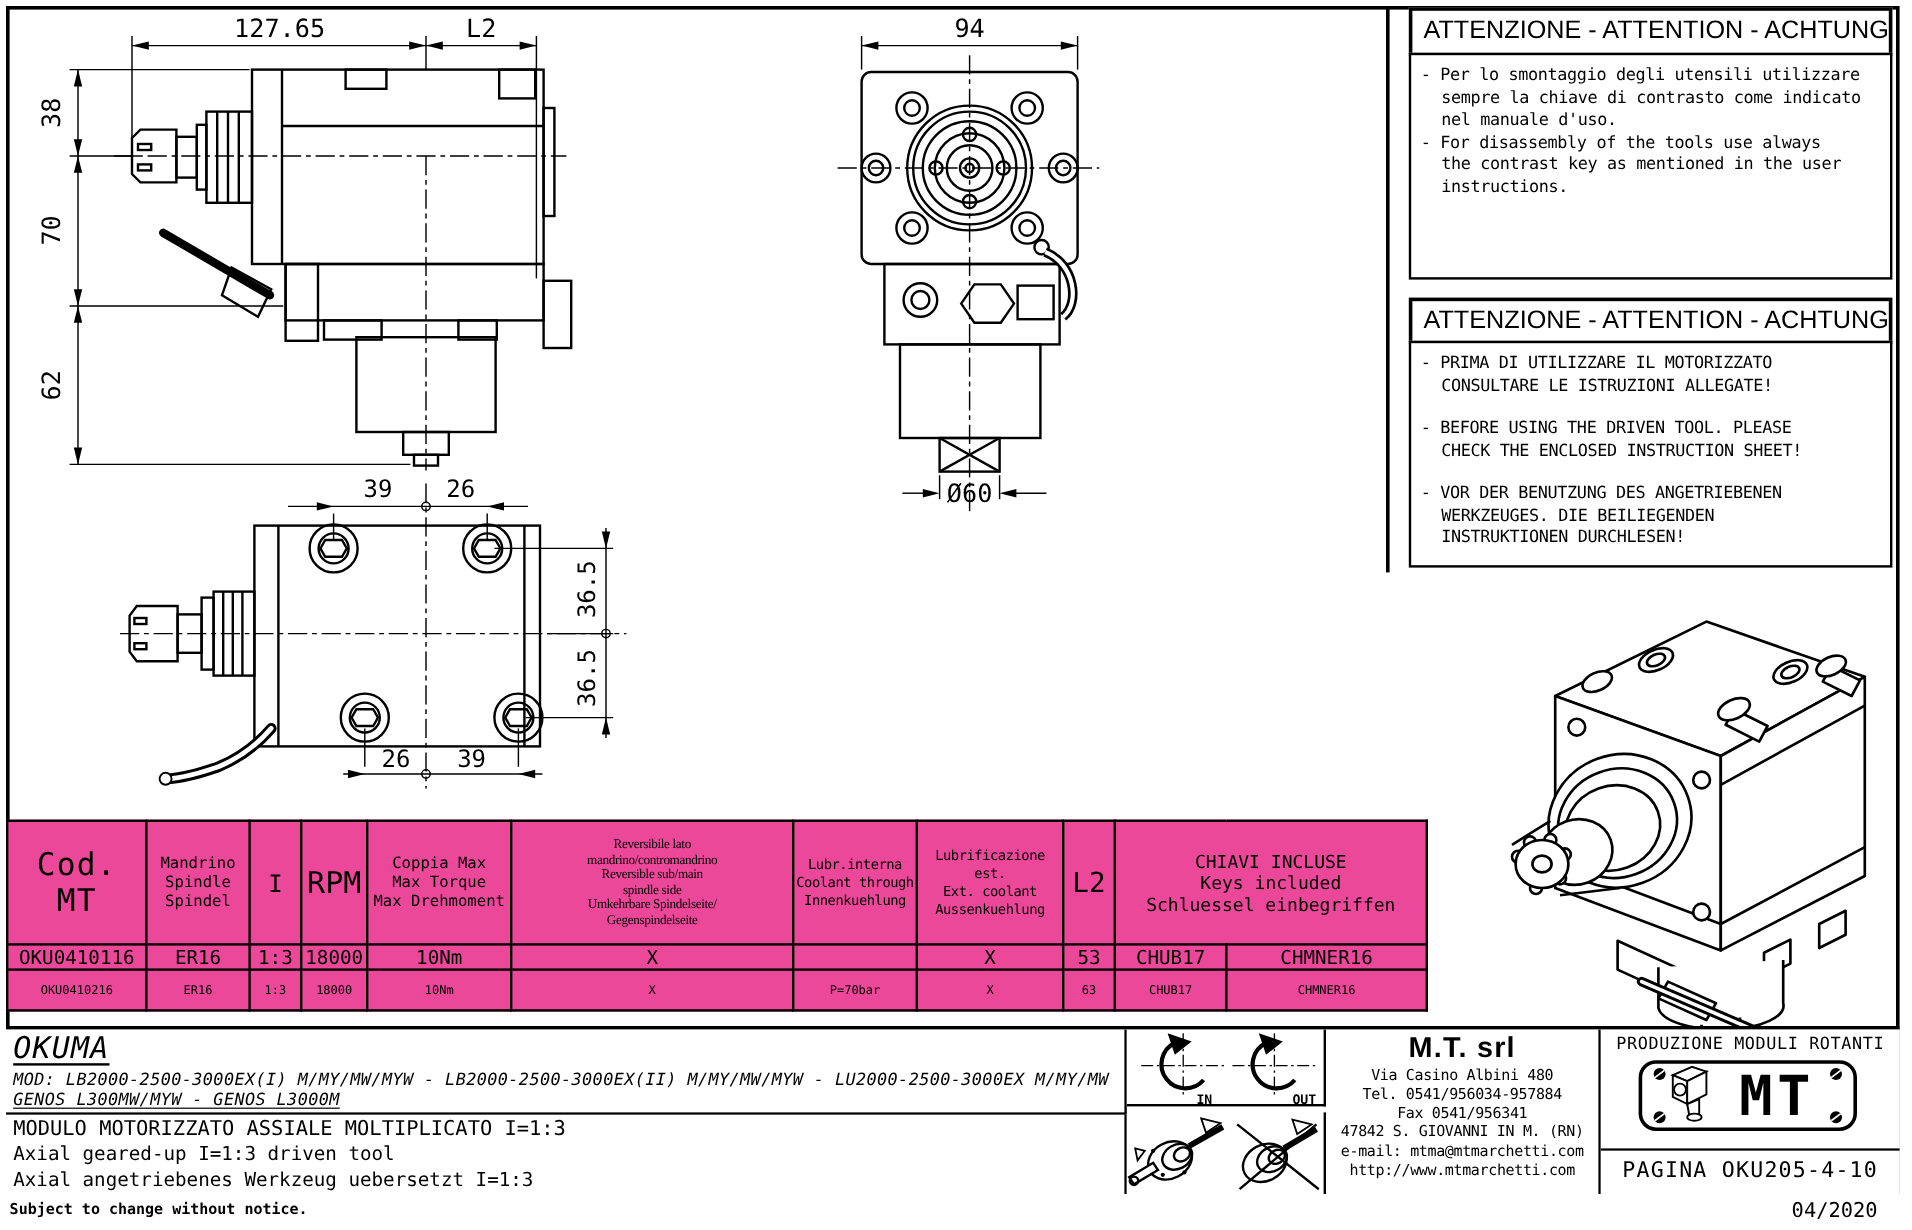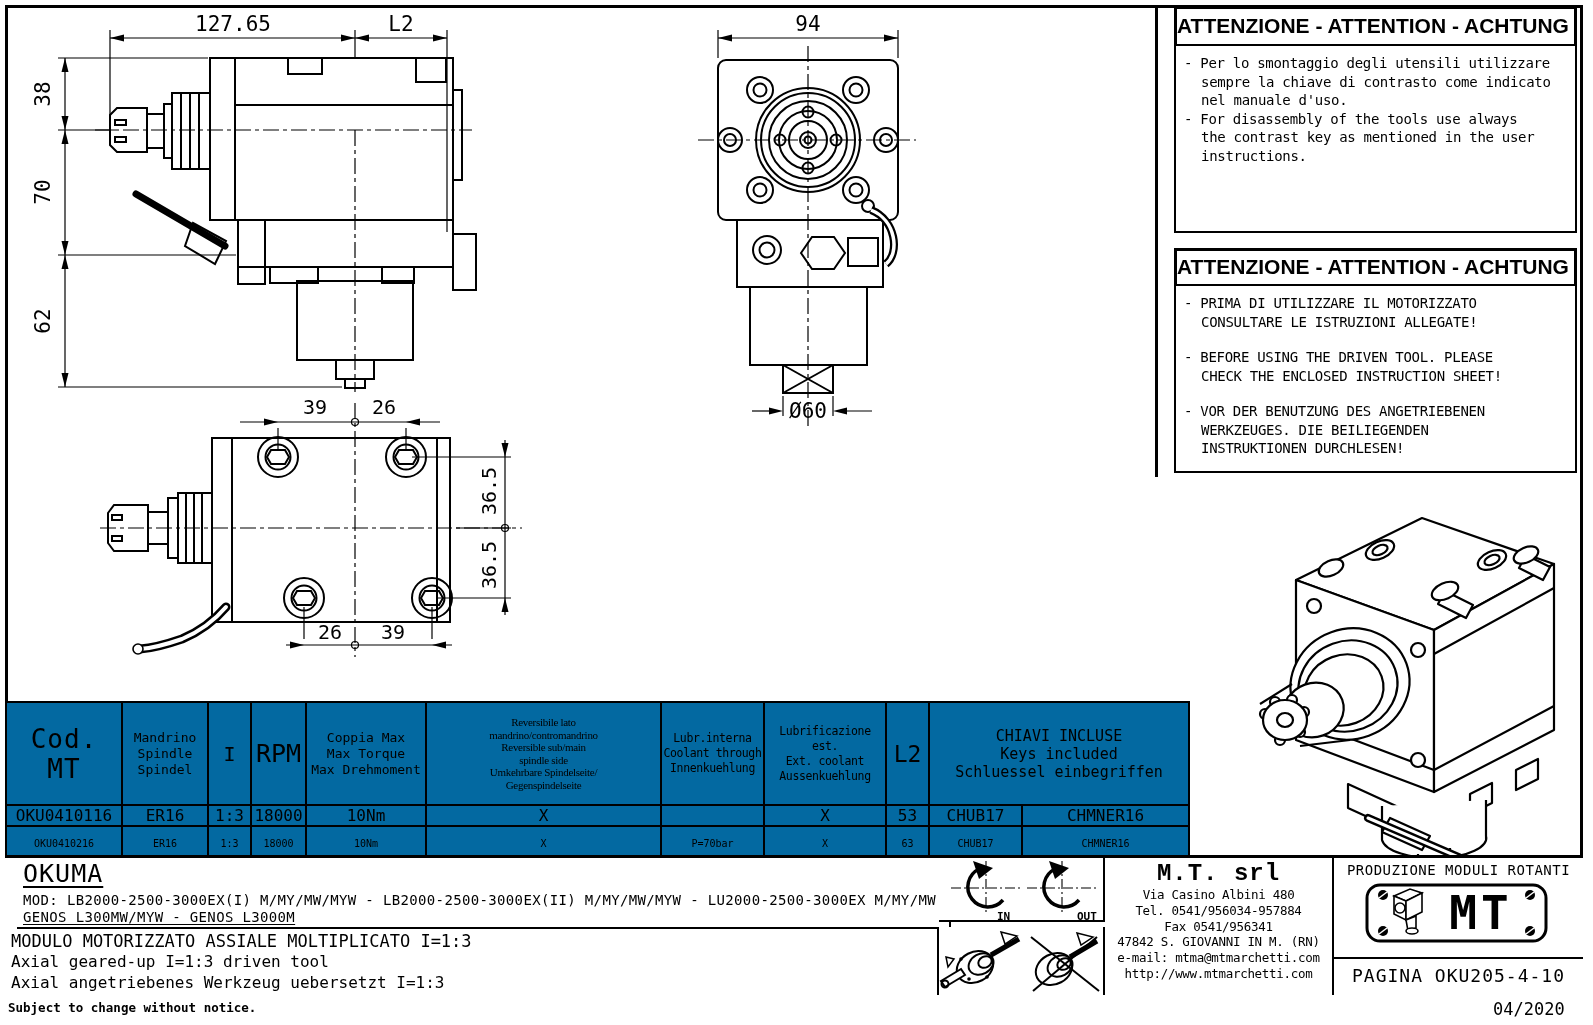--- a/index.html
+++ b/index.html
@@ -3,64 +3,64 @@
 <meta charset="utf-8">
 <style>
   * { box-sizing: border-box; margin: 0; padding: 0; }
   html,body { width:1593px; height:1025px; background:#fff; color:#000;
     font-family:"DejaVu Sans Mono","Liberation Mono",monospace; overflow:hidden; position:relative; }
   .abs { position:absolute; }
   
   #frame { left:5px; top:5px; width:1578px; height:990px; border:3px solid #000; }
   #divider { left:1155px; top:5px; width:3px; height:472px; background:#000; }
   
-  .att-title { border:3px solid #000; text-align:left; background:#fff;
-    font-family:"Liberation Sans",sans-serif; font-weight:bold; font-size:21px; letter-spacing:0px; }
+  .att-title { border:3px solid #000; text-align:right; background:#fff;
+    font-family:"Liberation Sans",sans-serif; font-weight:normal; font-size:21px; letter-spacing:0px; }
   #att1-title { left:1174px; top:6px; width:403px; height:41px; line-height:34px; }
   #att2-title { left:1174px; top:248px; width:403px; height:39px; line-height:32px; }
   .att-body { border:2.5px solid #000; background:#fff; padding:8px 6px 4px 8px;
     font-size:14px; line-height:18.5px; letter-spacing:-0.3px; }
   #att1-body { left:1174px; top:44px; width:403px; height:189px; }
   #att2-body { left:1174px; top:284px; width:403px; height:189px; }
   .att-item { white-space:pre-line; padding-left:17px; text-indent:-17px; }
   #att2-body .att-item { margin-bottom:17px; }
   
-  #spec { position:absolute; left:5px; top:701px; width:1185px; border-collapse:collapse;
-    table-layout:fixed; background:#0369a1; }
+  #spec { position:absolute; left:5px; top:683px; width:1185px; border-collapse:collapse;
+    table-layout:fixed; background:#ec4899; }
   #spec td { border:2px solid #000; text-align:center; vertical-align:middle; padding:0; overflow:hidden; }
   #spec tr.hdr td { height:103px; }
   #spec tr.r1 td { height:17px; font-size:16px; }
   #spec tr.r2 td { height:34px; font-size:10px; }
   .h-big { font-size:26px; letter-spacing:1px; }
   .h-mid { font-size:20px; }
   .h-rpm { font-size:25px; }
   .h-l2  { font-size:23px; }
   .hl    { font-size:13px; line-height:16px; }
   .hl-sm { font-size:11px; line-height:12.5px; letter-spacing:-0.3px;font-family:Liberation Serif, serif; }
   .hl-cool { font-size:11.5px; line-height:15px; letter-spacing:-0.4px; }
   .hl-keys { font-size:15px; line-height:18px; }
   
   #titleblock { left:5px; top:855px; width:1578px; height:140px; border-top:3px solid #000; background:#fff; }
   .tb { position:absolute; background:#fff; }
-  #tb-okuma { left:12px; top:0; width:934px; height:71px; border-right:2.5px solid #000; border-bottom:2.5px solid #000; }
+  #tb-okuma { left:0; top:0; width:934px; height:71px; border-right:2.5px solid #000; border-bottom:2.5px solid #000;font-style:italic; }
   #tb-desc  { left:0; top:71px; width:934px; height:66px; border-right:2.5px solid #000; }
   #tb-inout { left:934px; top:0; width:166px; height:64px; border-right:2.5px solid #000; border-bottom:2.5px solid #000; }
   #tb-picto { left:934px; top:69px; width:166px; height:68px; border-right:2.5px solid #000; }
   #tb-mt    { left:1100px; top:0; width:229px; height:137px; border-right:2.5px solid #000; text-align:center; }
   #tb-prod  { left:1329px; top:0; width:249px; height:101px; border-bottom:2.5px solid #000; text-align:center; }
   #tb-pagina{ left:1329px; top:101px; width:249px; height:36px; text-align:center; }
   #brand { left:6px; top:1px; font-size:25px; letter-spacing:1px; text-decoration:underline; text-underline-offset:4px; }
   #mod-line   { left:6px; top:34px; font-size:14px; letter-spacing:0.35px; white-space:nowrap; }
   #genos-line { left:6px; top:51px; font-size:14px; letter-spacing:0.35px; white-space:nowrap;
     text-decoration:underline; text-underline-offset:2px; }
   #desc-it { left:6px; top:2px;  font-size:17px; }
   #desc-en { left:6px; top:23px; font-size:16px; }
   #desc-de { left:6px; top:44px; font-size:16px; }
   #mt-name { font-size:24px; font-weight:bold; letter-spacing:1px; margin-top:2px;
-    font-family:Liberation Mono, monospace; }
+    font-family:Liberation Sans, sans-serif; }
   .mt-line { font-size:12.5px; line-height:15.8px; letter-spacing:-0.3px; }
   #prod-caption { font-size:14px; margin-top:4px; letter-spacing:0.5px; }
   #pagina { font-size:18px; line-height:34px; letter-spacing:1px; }
   #footer-left  { left:8px; top:1000px; font-size:12.5px; font-weight:bold; }
   #footer-right { left:1493px; top:999px; font-size:17px; }
   svg { position:absolute; }
   svg text { font-family:"DejaVu Sans Mono","Liberation Mono",monospace; }
 </style>
 </head>
 <body>

